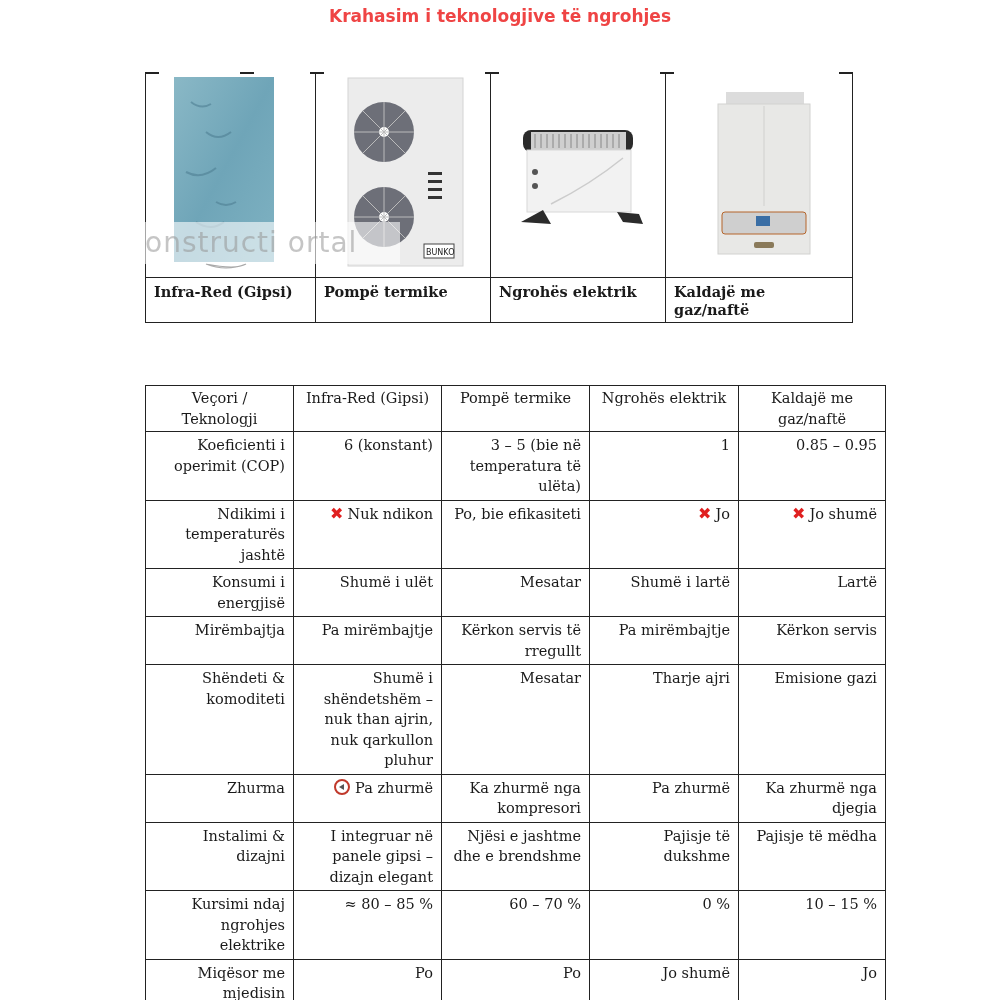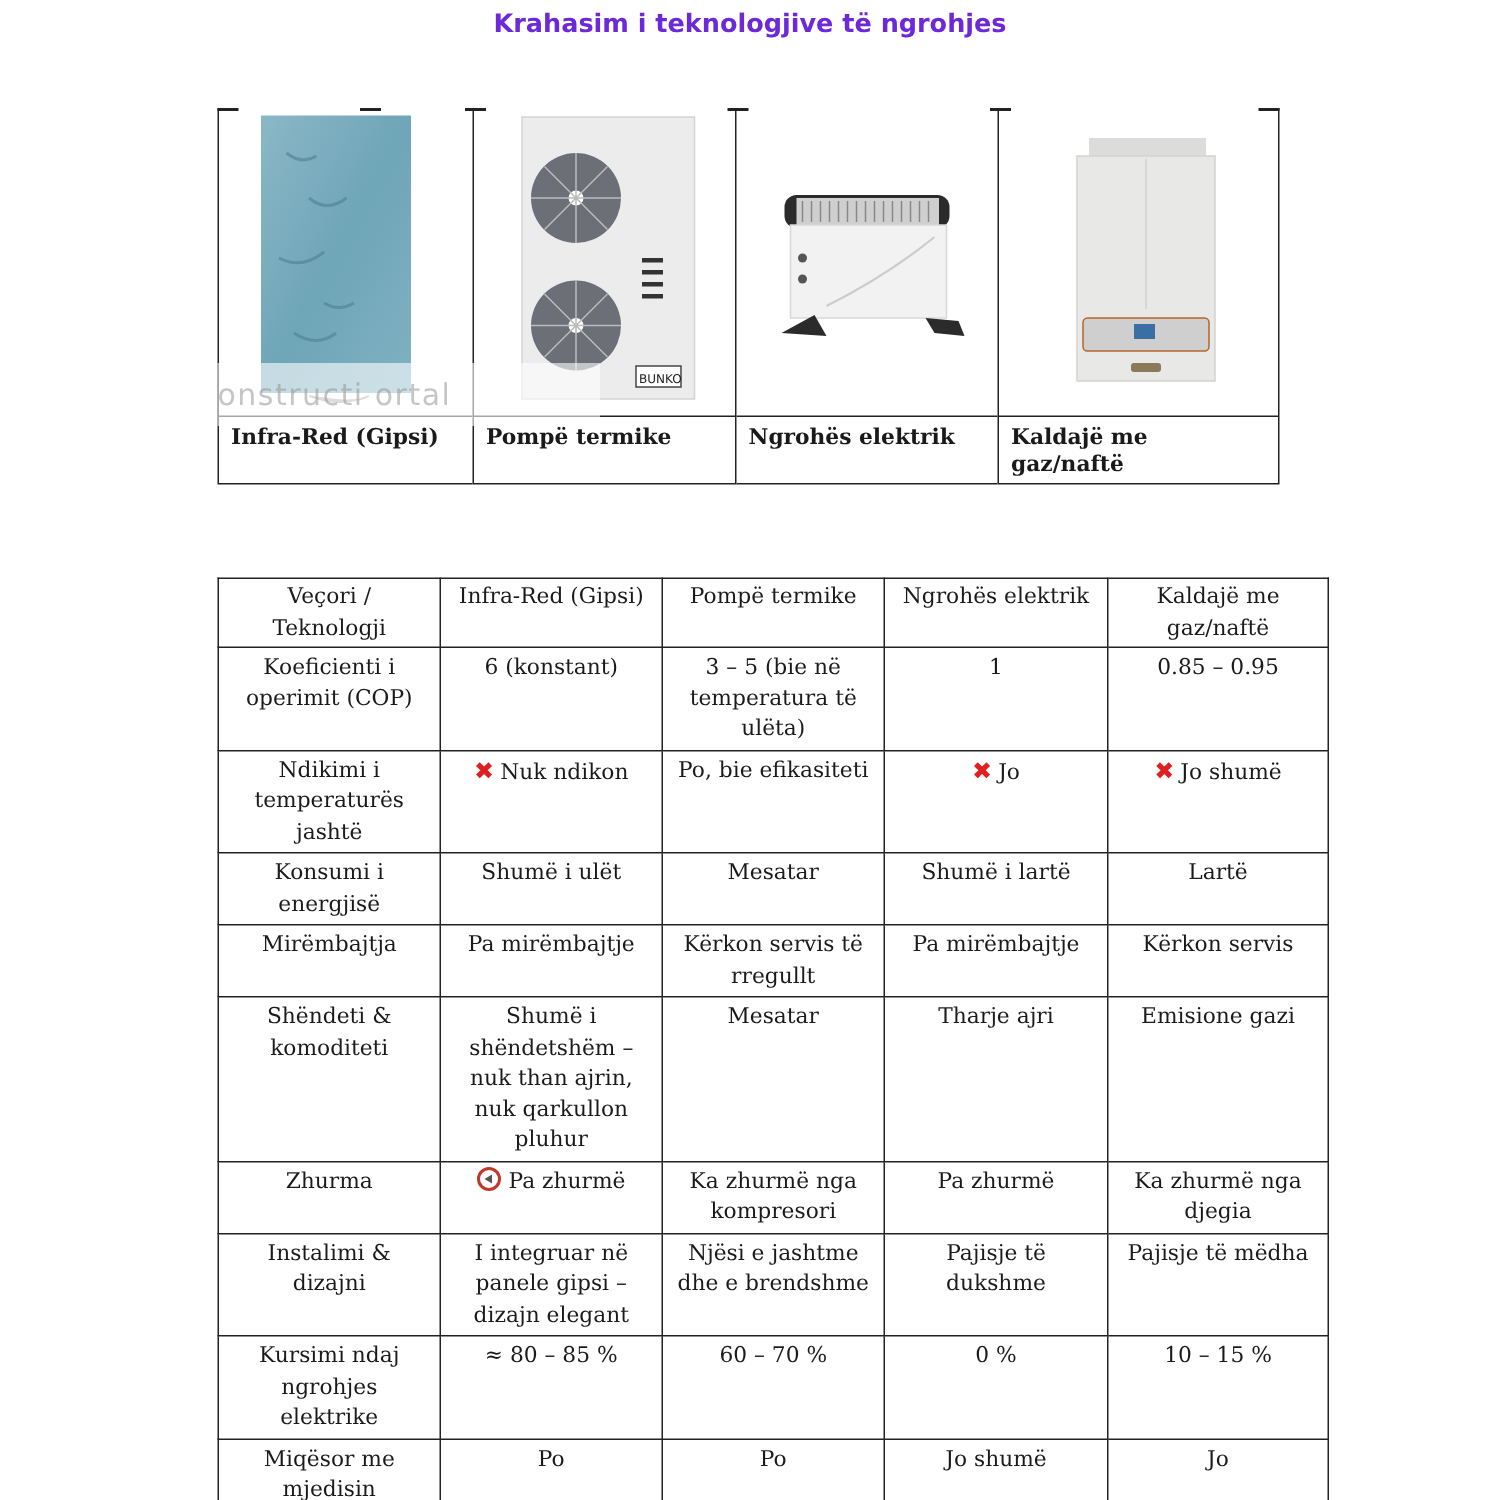--- a/index.html
+++ b/index.html
@@ -1,31 +1,31 @@
 <!DOCTYPE html>
 <html><head>
 <meta charset="utf-8">
 <style>
   html, body { margin:0; padding:0; background:#ffffff; }
   body { width:1000px; height:1000px; position:relative; overflow:hidden; font-family:"DejaVu Serif", serif; color:#1a1a1a; }
-  .title { position:absolute; left:0; top:6px; width:1000px; text-align:center; font-family:"DejaVu Sans", sans-serif; font-weight:bold; font-size:17px; color:#6d28d9; }
+  .title { position:absolute; left:0; top:6px; width:1000px; text-align:center; font-family:"DejaVu Sans", sans-serif; font-weight:bold; font-size:17px; color:#ef4444; }
 
   
   .img-table { position:absolute; left:145px; top:72px; width:708px; height:251px; }
   .img-col { position:absolute; top:0; height:251px; border-left:1.5px solid #222; box-sizing:border-box; }
   .img-col.last { border-right:1.5px solid #222; }
   .img-cell { position:absolute; left:0; right:0; top:0; height:205px; }
   .img-caption { position:absolute; left:0; right:0; top:205px; bottom:0; border-top:1.5px solid #222; border-bottom:1.5px solid #222; padding:5px 8px; font-weight:bold; font-size:14.5px; line-height:18px; box-sizing:border-box; }
   .tick { position:absolute; top:0; height:1.5px; width:14px; background:#222; }
 
-  .watermark { position:absolute; left:145px; top:222px; width:255px; height:42px; background:rgba(255,255,255,0.6); font-family:"DejaVu Sans", sans-serif; font-size:20px; color:rgba(150,150,150,0.55); letter-spacing:1px; line-height:42px; overflow:hidden; white-space:nowrap;margin-top:20px; }
+  .watermark { position:absolute; left:145px; top:222px; width:255px; height:42px; background:rgba(255,255,255,0.6); font-family:"DejaVu Sans", sans-serif; font-size:28px; color:rgba(150,150,150,0.55); letter-spacing:1px; line-height:42px; overflow:hidden; white-space:nowrap; }
 
   
   table.cmp { position:absolute; left:145px; top:385px; width:740px; border-collapse:collapse; table-layout:fixed; }
-  table.cmp td, table.cmp th { border:1.5px solid #222; vertical-align:top; padding:3px 8px; font-size:14.5px; line-height:20.5px; text-align:center; font-weight:normal; }
+  table.cmp td, table.cmp th { border:1.5px solid #222; vertical-align:top; padding:3px 8px; font-size:14.5px; line-height:20.5px; text-align:right; font-weight:normal; }
   table.cmp th { font-weight:normal; text-align:center; padding:2px 6px; }
   .x-icon { display:inline-block; color:#e02020; font-weight:bold; font-family:"DejaVu Sans", sans-serif; font-size:16px; margin-right:4px; }
   .mute-icon { display:inline-block; width:16px; height:16px; border:2px solid #c0392b; border-radius:50%; box-sizing:border-box; position:relative; vertical-align:-2px; margin-right:5px; }
   .mute-icon:after { content:""; position:absolute; left:3px; top:3px; width:0; height:0; border-top:3px solid transparent; border-bottom:3px solid transparent; border-right:5px solid #555; }
 </style>
 </head>
 <body>
 
 <div class="title">Krahasim i teknologjive të ngrohjes</div>
 

